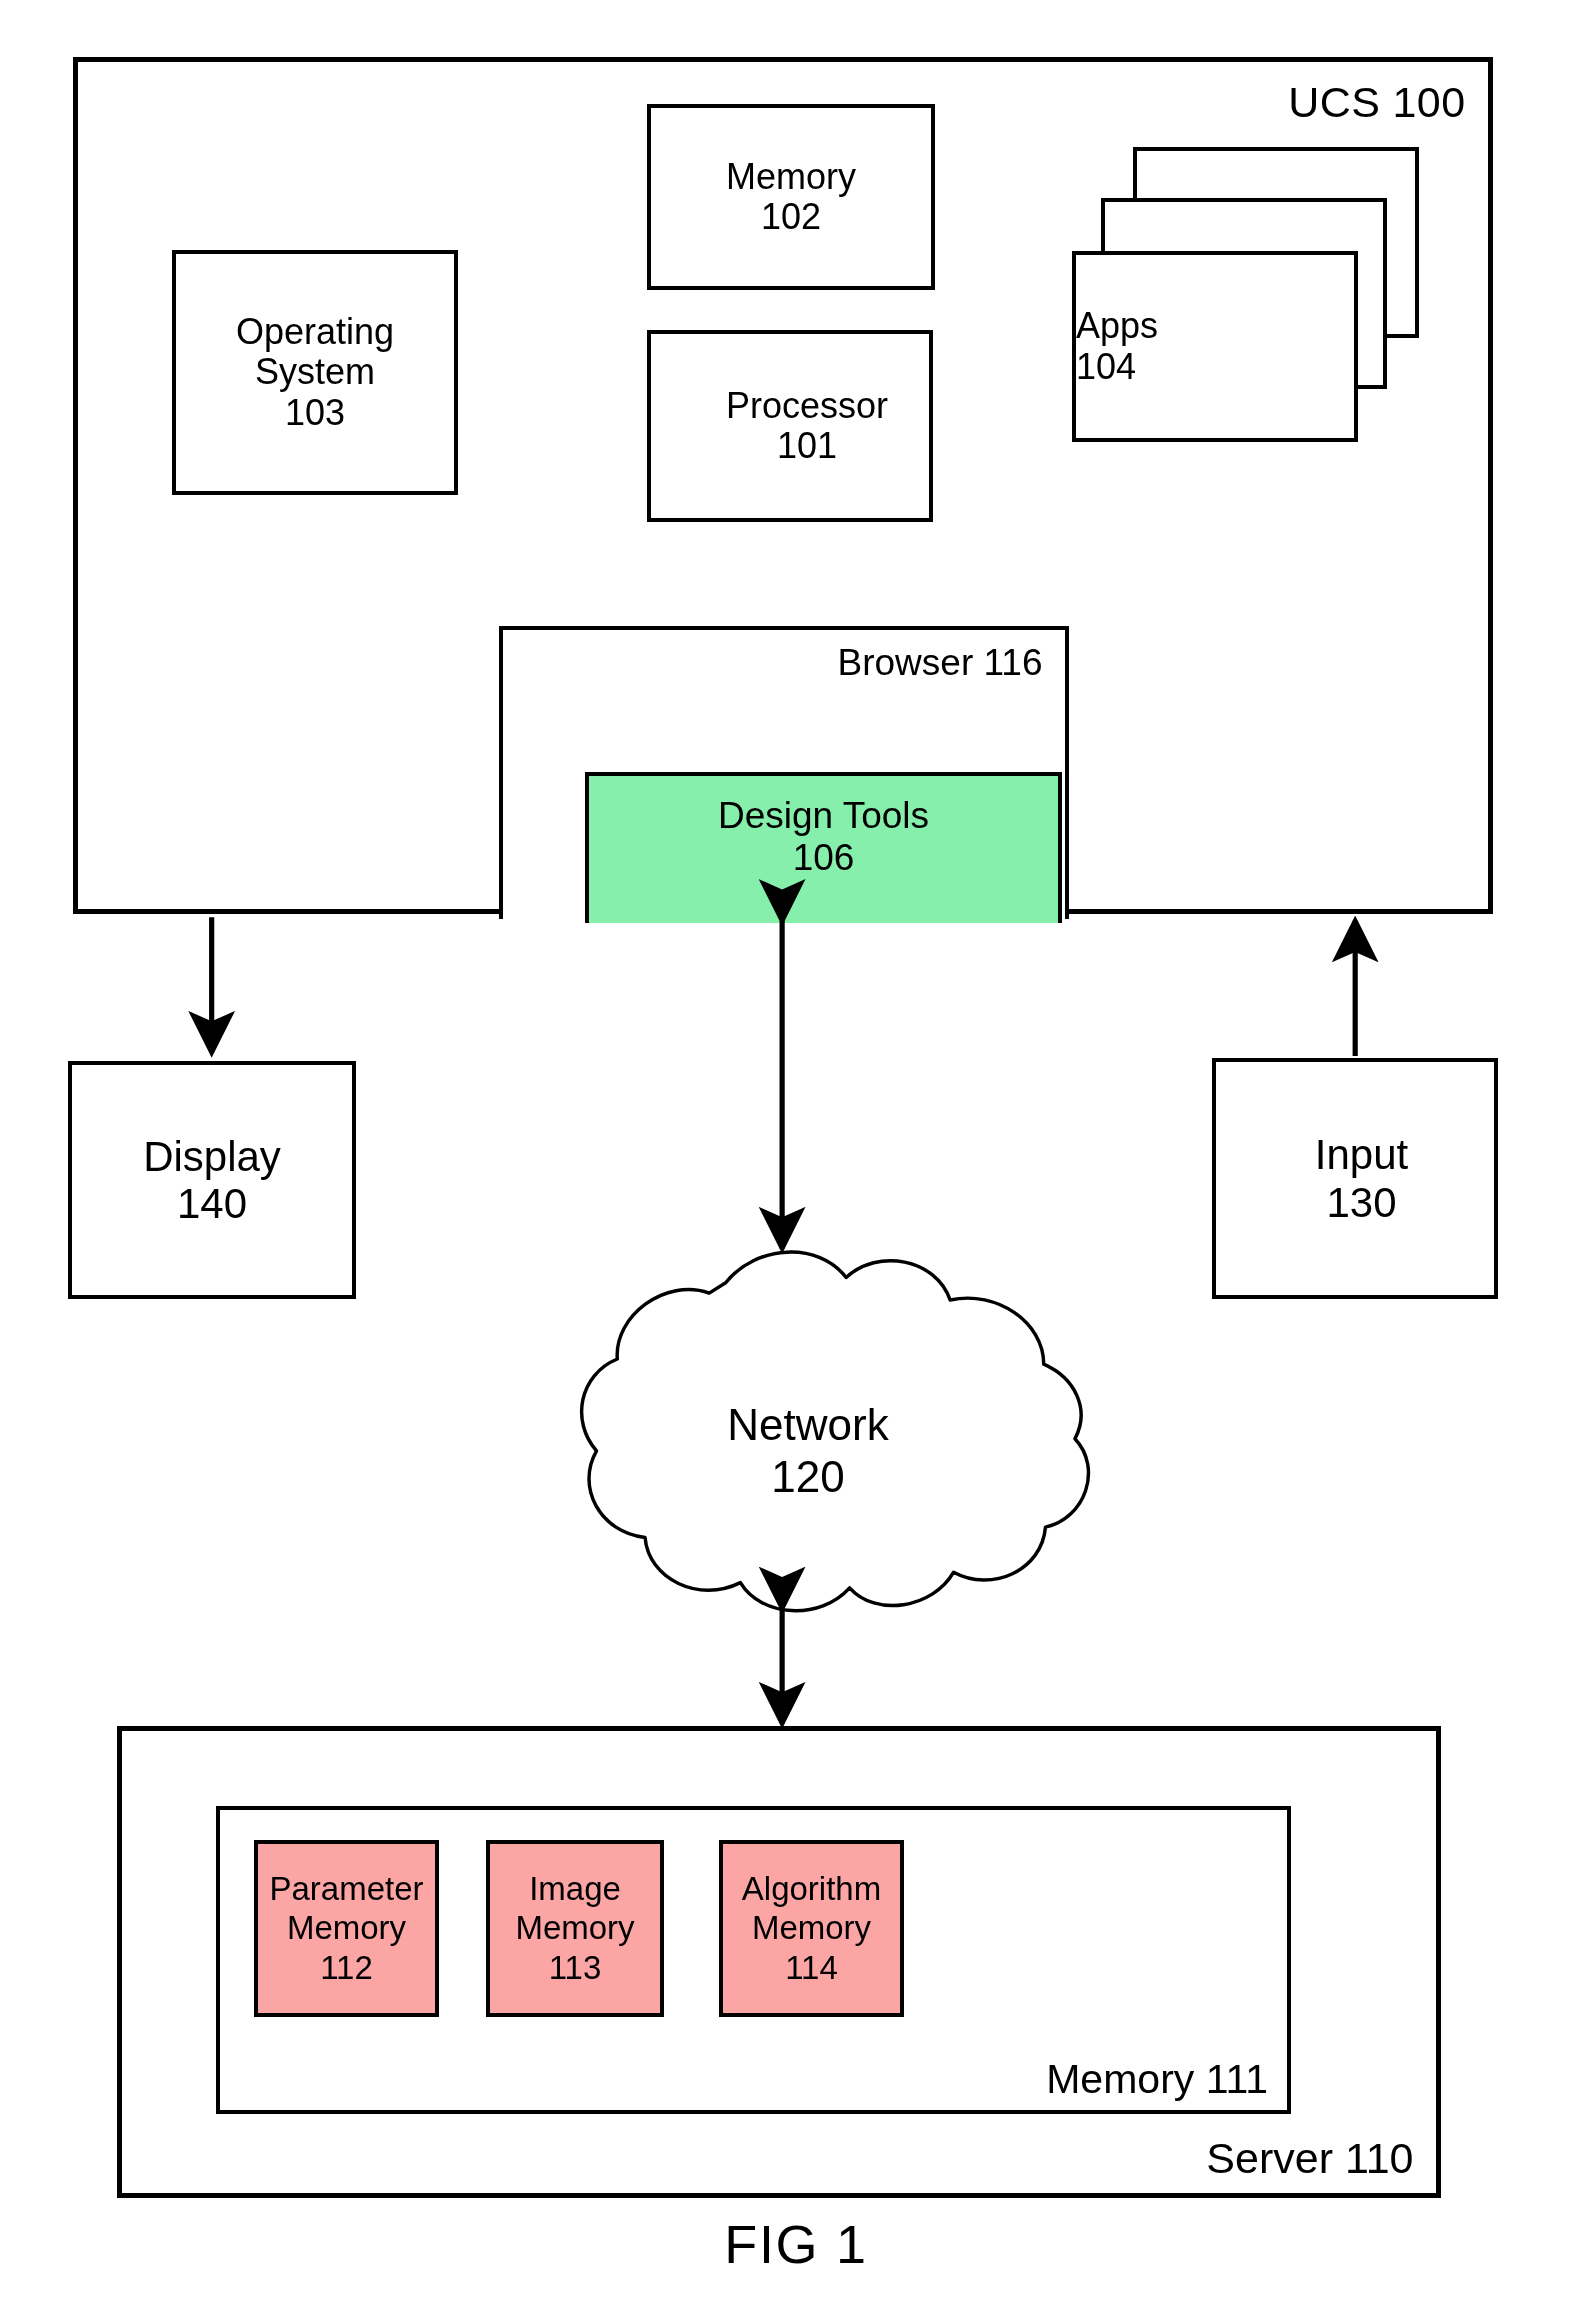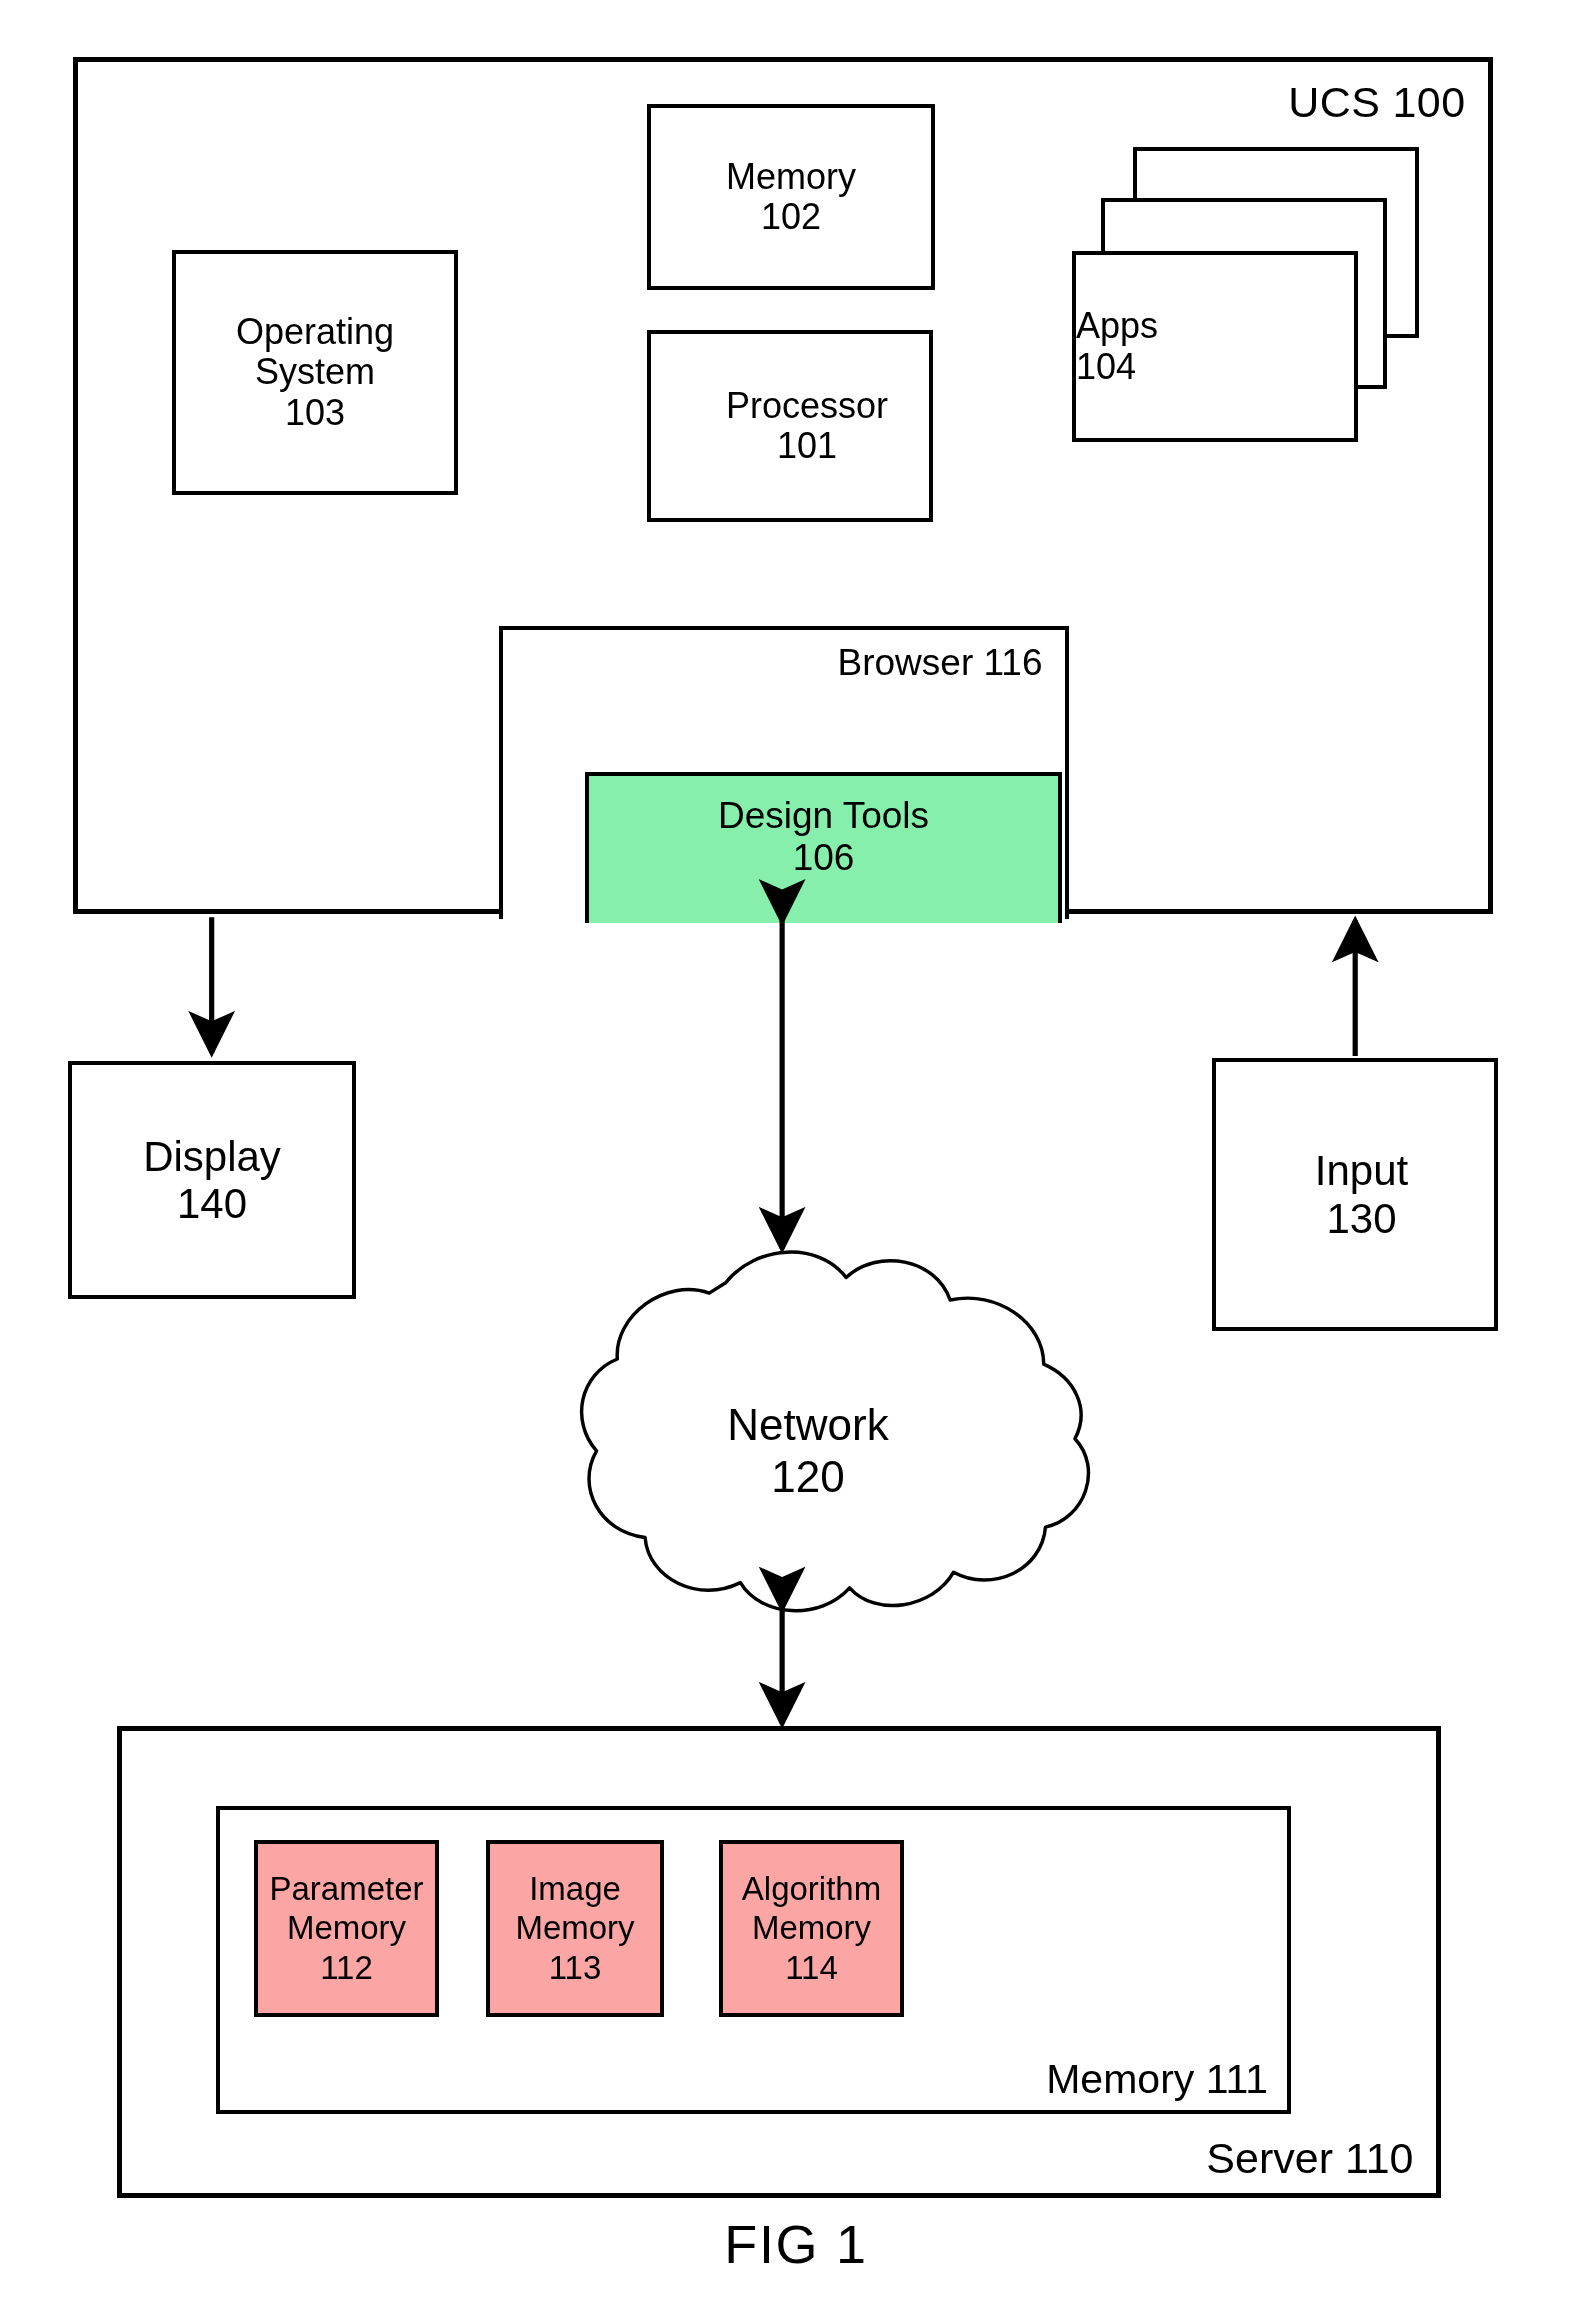--- a/index.html
+++ b/index.html
@@ -113,21 +113,21 @@
     justify-content: flex-start;
     padding-top: 19px;
     font-size: 37px;
     line-height: 1.14;
     text-align: center;
     margin-left: 36px;
   }
 
   
   #display-box { left: 68px;  top: 1061px; width: 288px; height: 238px; font-size: 42px; }
-  #input-box   { left: 1212px; top: 1058px; width: 286px; height: 273px; font-size: 42px; padding-left: 13px; }
+  #input-box   { left: 1212px; top: 1058px; width: 286px; height: 241px; font-size: 42px; padding-left: 13px; }
 
   
   #server-box {
     left: 117px;
     top: 1726px;
     width: 1324px;
     height: 472px;
     border-width: 5.2px;
     display: block;
   }

